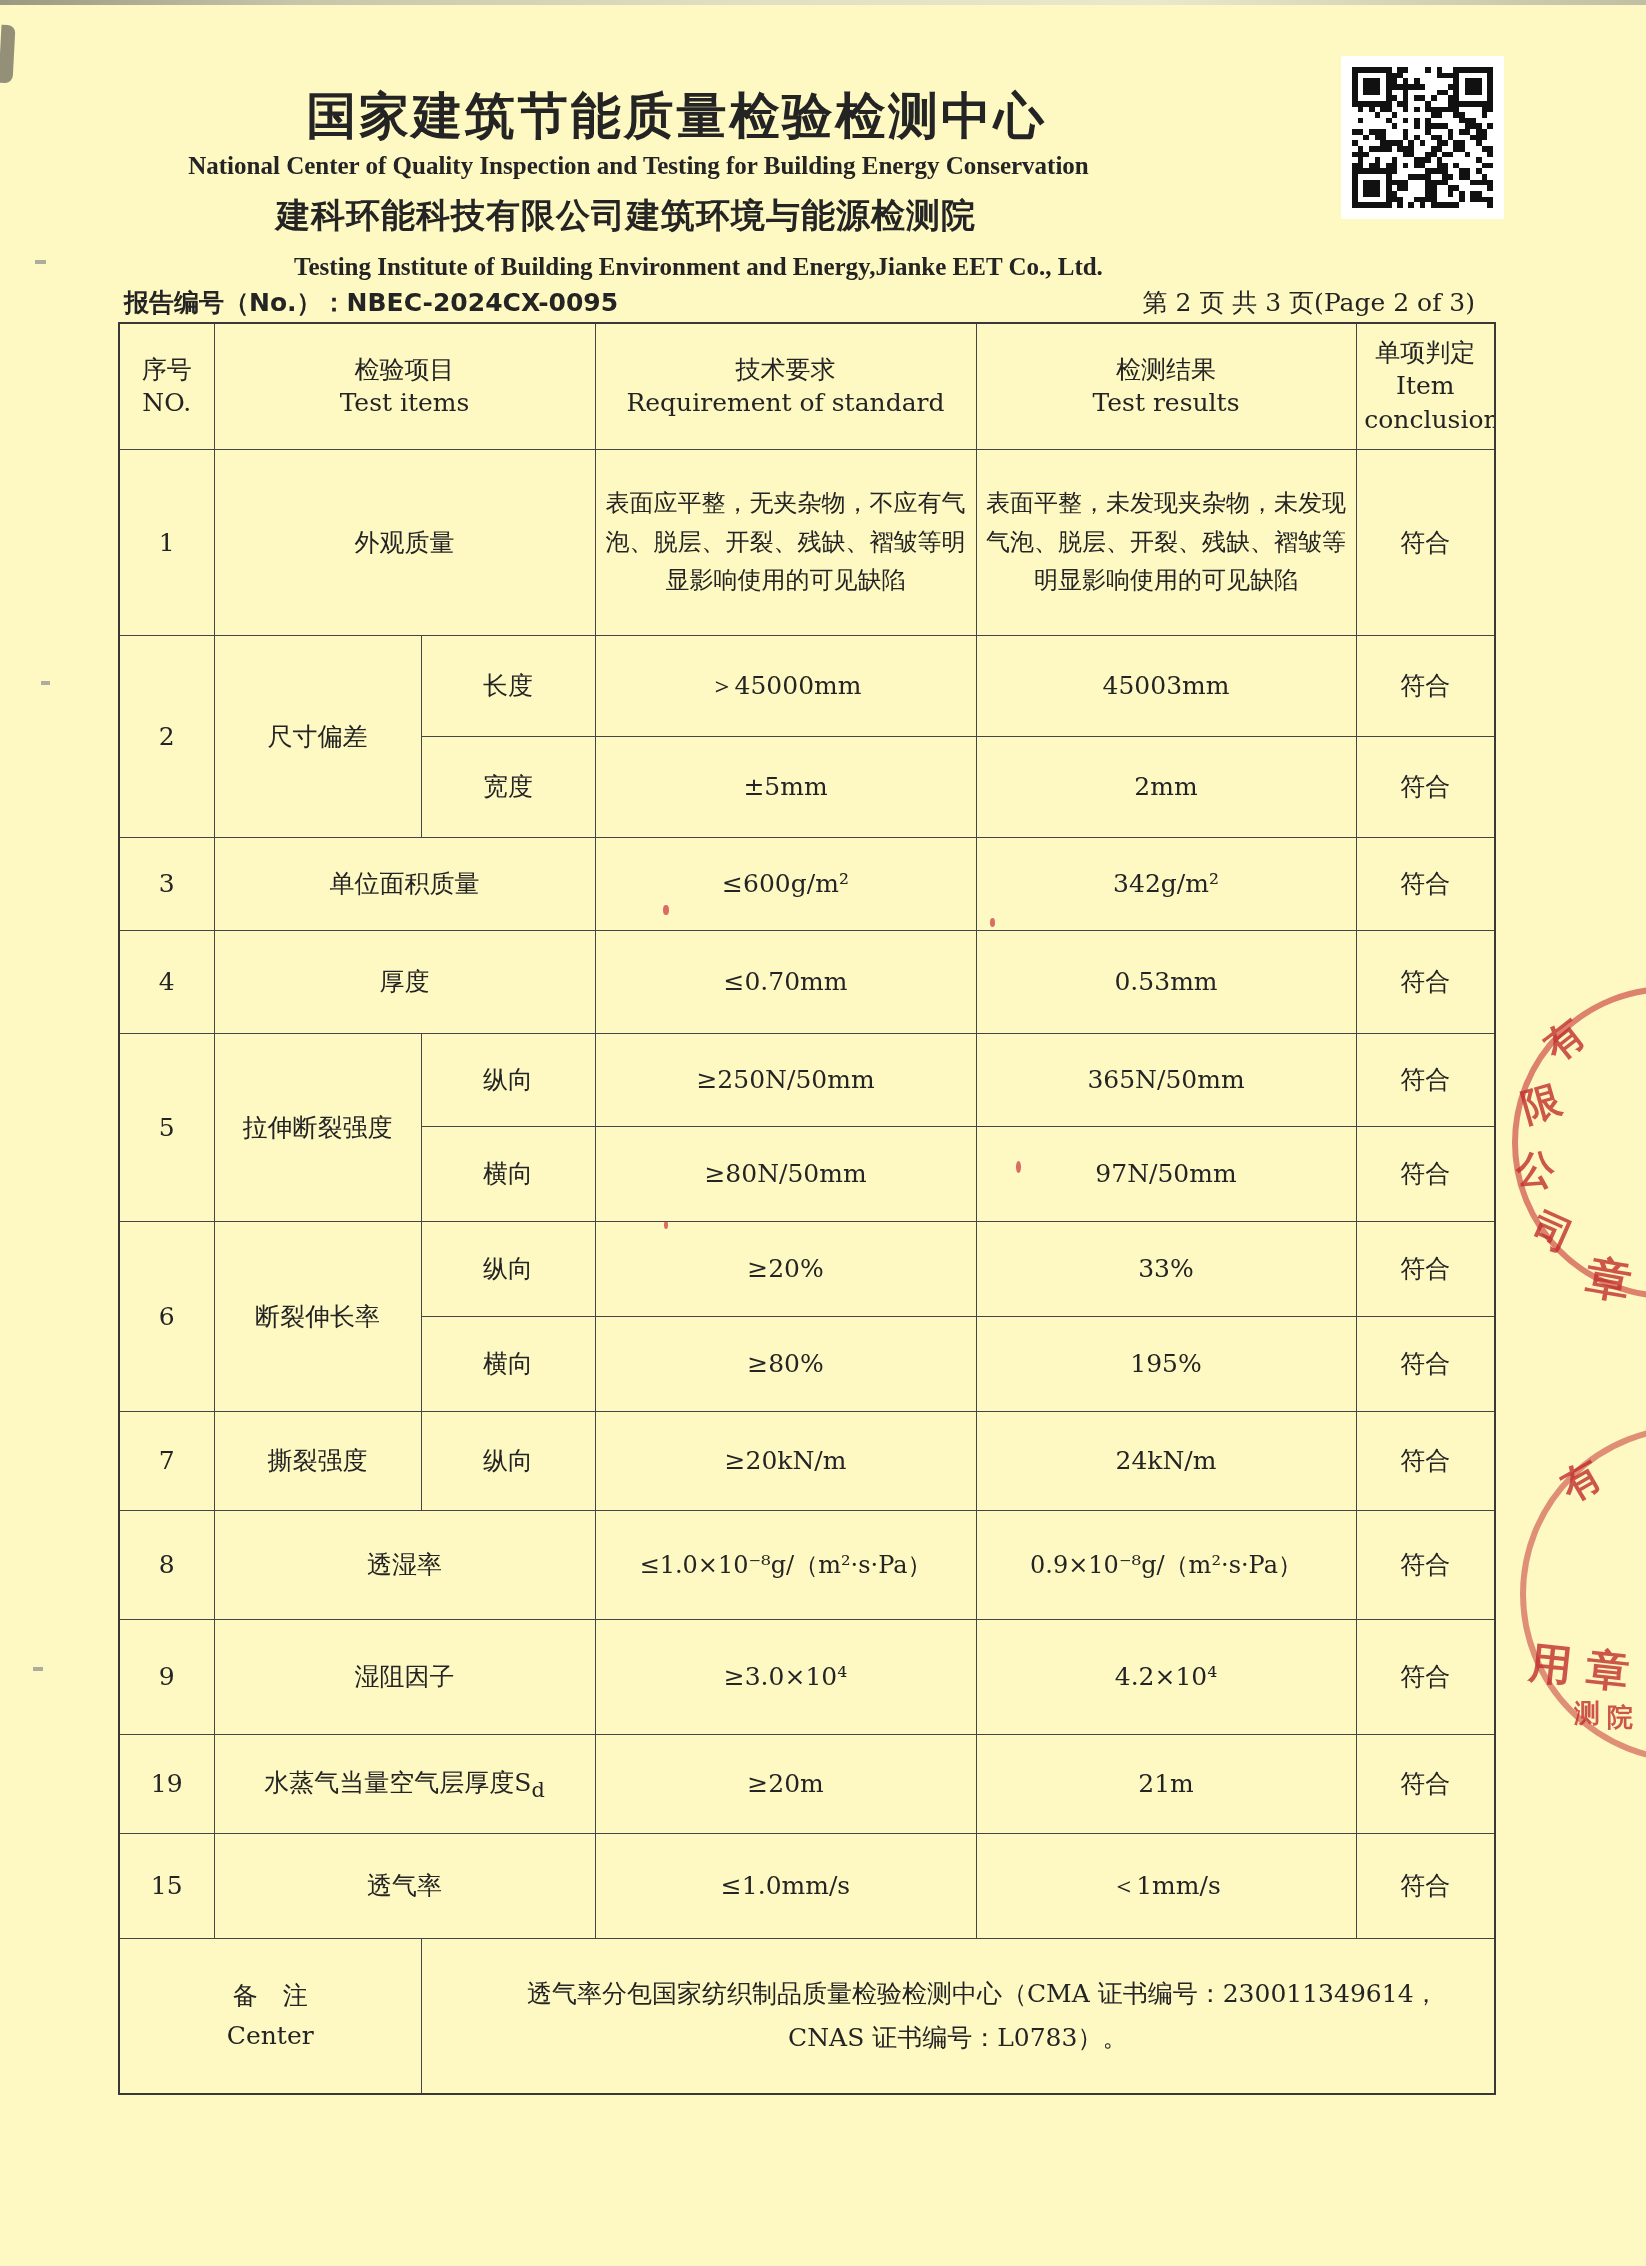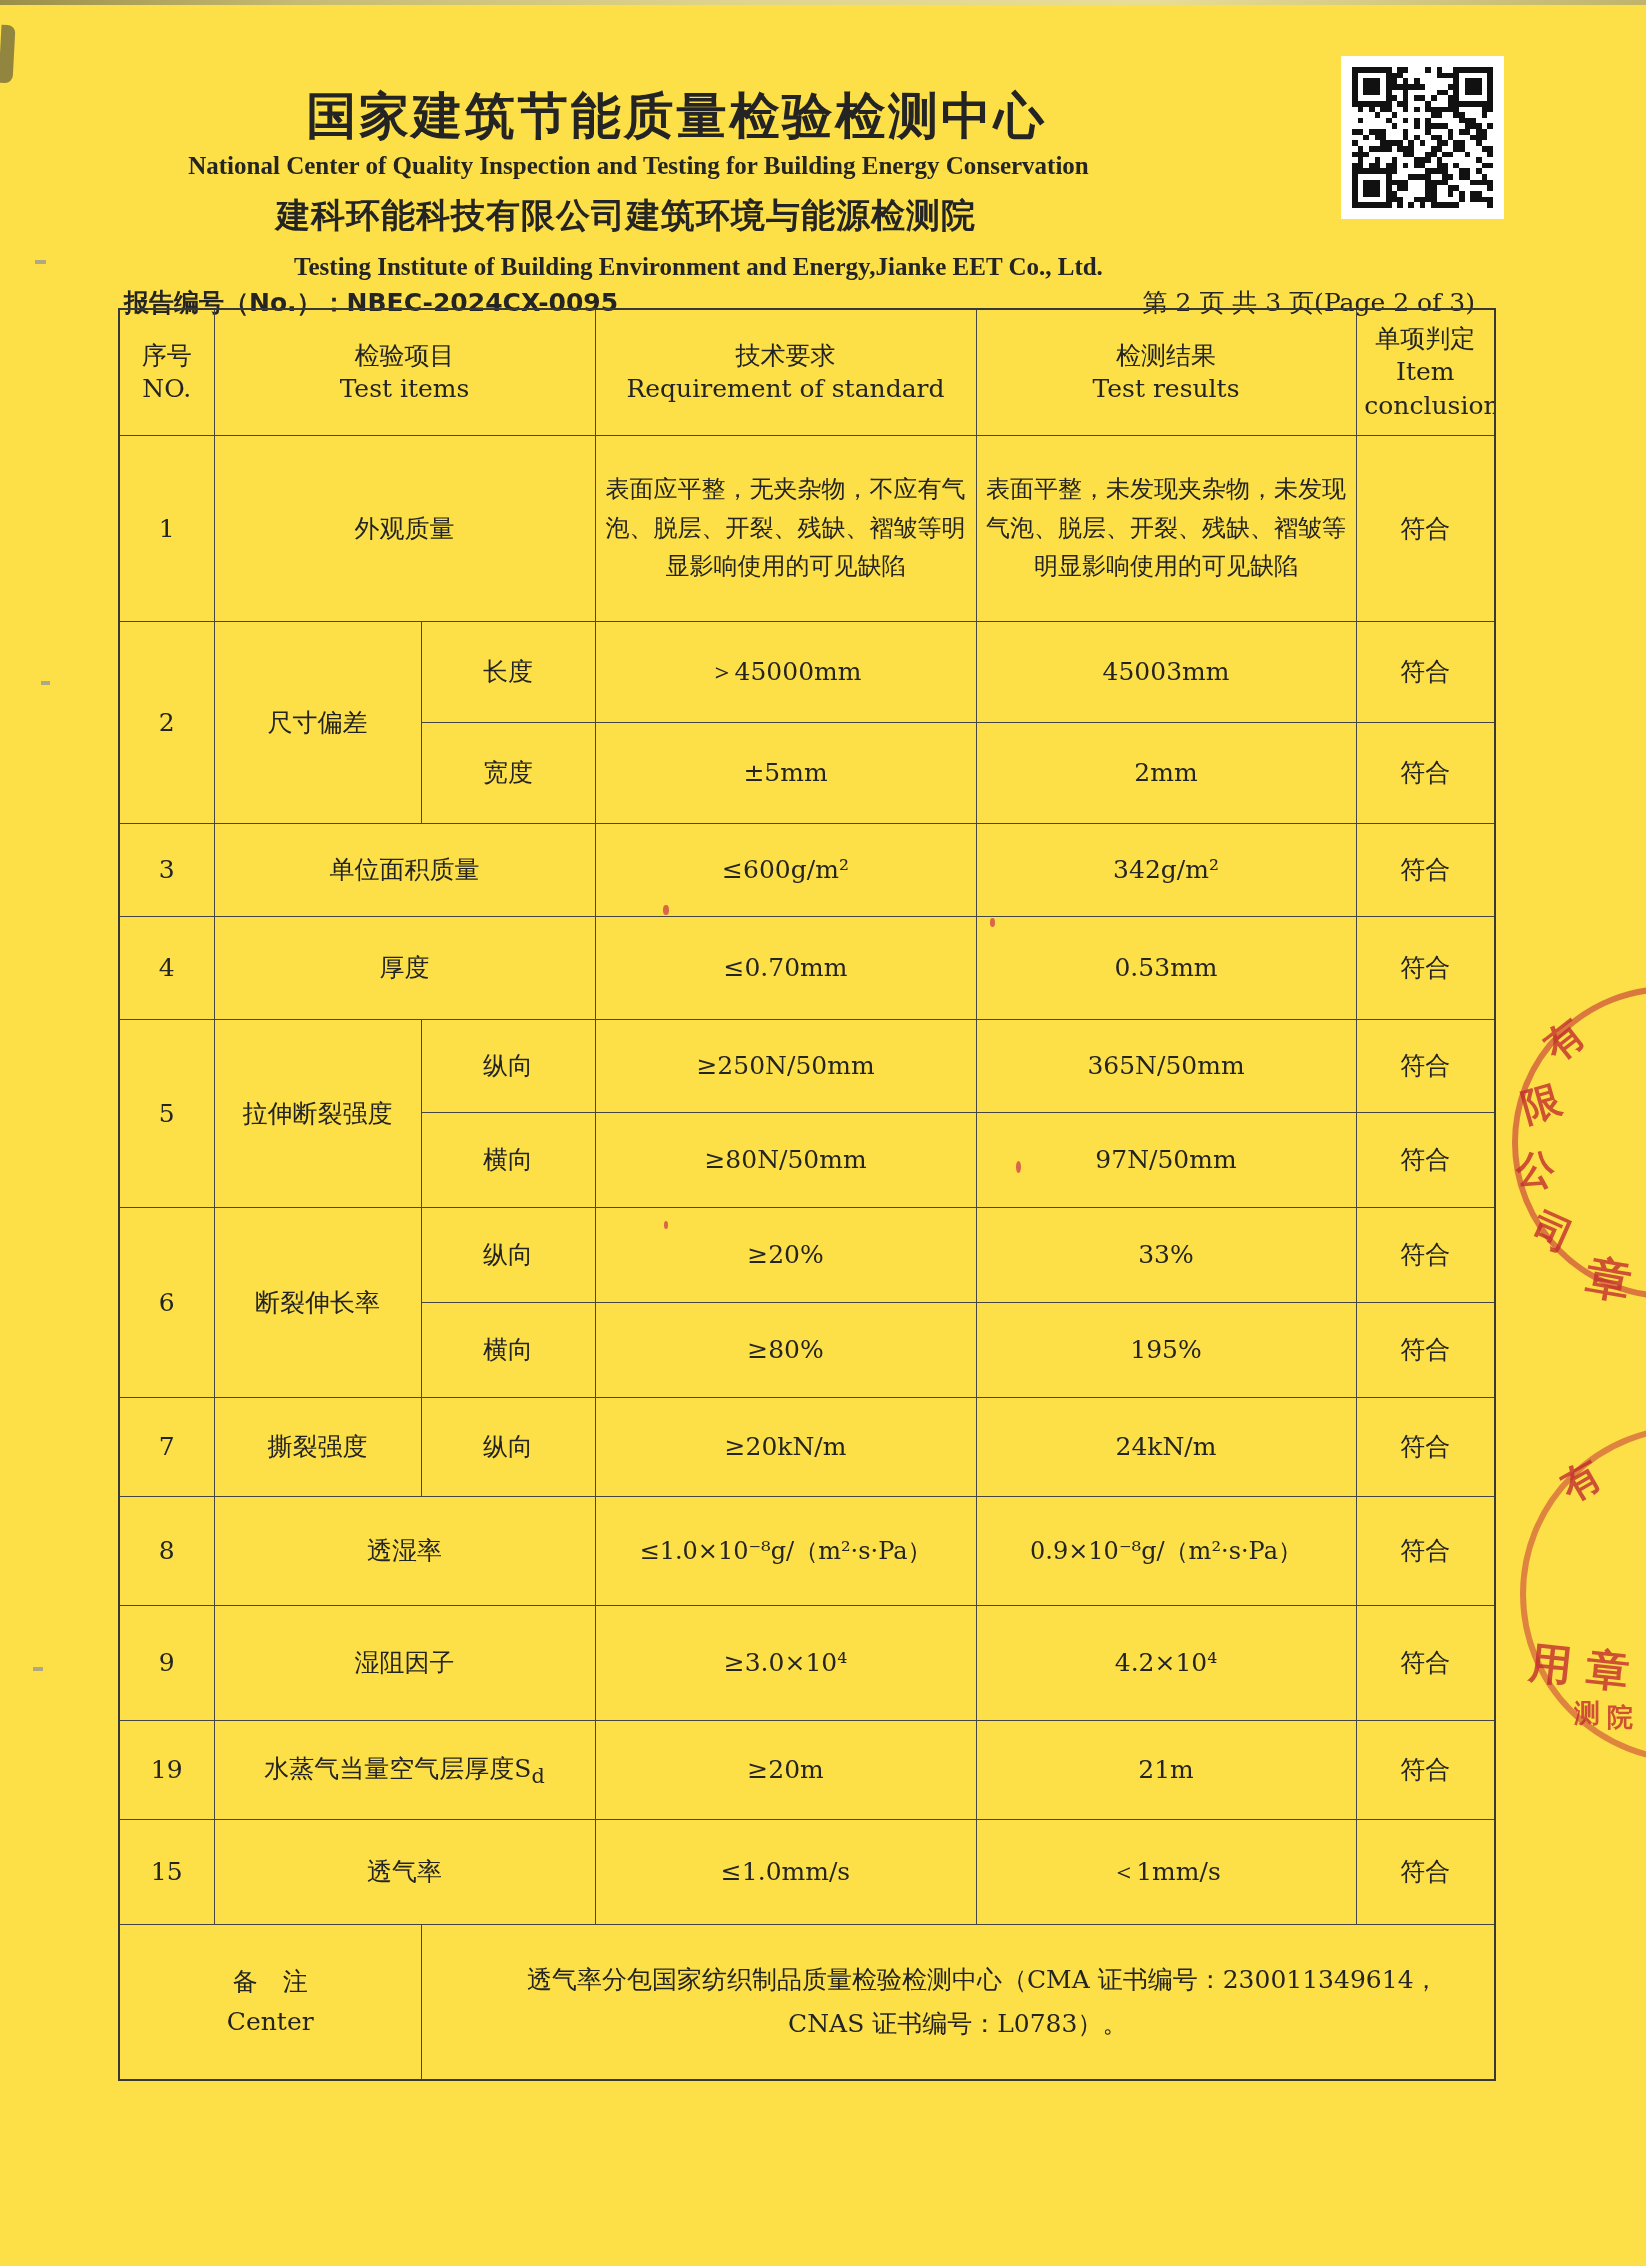--- a/index.html
+++ b/index.html
@@ -1,38 +1,38 @@
 <!DOCTYPE html>
 <html><head>
 <meta charset="utf-8">
 <style>
   html,body{margin:0;padding:0;background:#d8d8d4;}
   .page{
     position:relative; width:1647px; height:2267px; margin:0 auto;
-    background:#fde047; overflow:hidden; color:#242424;
+    background:#fef9c3; overflow:hidden; color:#242424;
     font-family:"DejaVu Sans","Liberation Sans",sans-serif;
   }
   
   .hdr{position:absolute; text-align:center; white-space:nowrap;}
   .t-cn1{top:83px; left:0; width:1353px; font-size:50px; font-weight:bold;
          font-family:"DejaVu Serif","Liberation Serif",serif; letter-spacing:2.9px;}
   .t-en1{top:152px; left:0; width:1277px; font-size:25px; font-weight:bold;
          font-family:"Liberation Serif","DejaVu Serif",serif;}
   .t-cn2{top:193px; left:0; width:1252px; font-size:34px; font-weight:bold;
          font-family:"DejaVu Serif","Liberation Serif",serif; letter-spacing:1px;}
   .t-en2{top:253px; left:0; width:1397px; font-size:25px; font-weight:bold;
          font-family:"Liberation Serif","DejaVu Serif",serif;}
   .report-row{position:absolute; top:286px; left:124px; width:1351px;
          display:flex; justify-content:space-between; 
          font-size:25px;}
   .report-no{font-weight:bold;}
   .page-info{font-weight:normal; font-family:"DejaVu Serif","Liberation Serif",serif;}
   
   table.rpt{
-    position:absolute; top:308px; left:118px; width:1376px;
+    position:absolute; top:322px; left:118px; width:1376px;
     border-collapse:collapse; table-layout:fixed;
     font-size:25px; font-family:"DejaVu Serif","Liberation Serif",serif;
   }
   table.rpt{border:2.9px solid #383838;}
   .rpt th,.rpt td{
     border:1.9px solid #454545; vertical-align:middle; text-align:center;
     font-weight:normal; padding:3.9px 7.8px; overflow:hidden;
   }
   .rpt th div{line-height:1.35;}
   .longtxt{font-size:24px; line-height:1.6; text-align:center; padding:5.8px 11.6px;}

